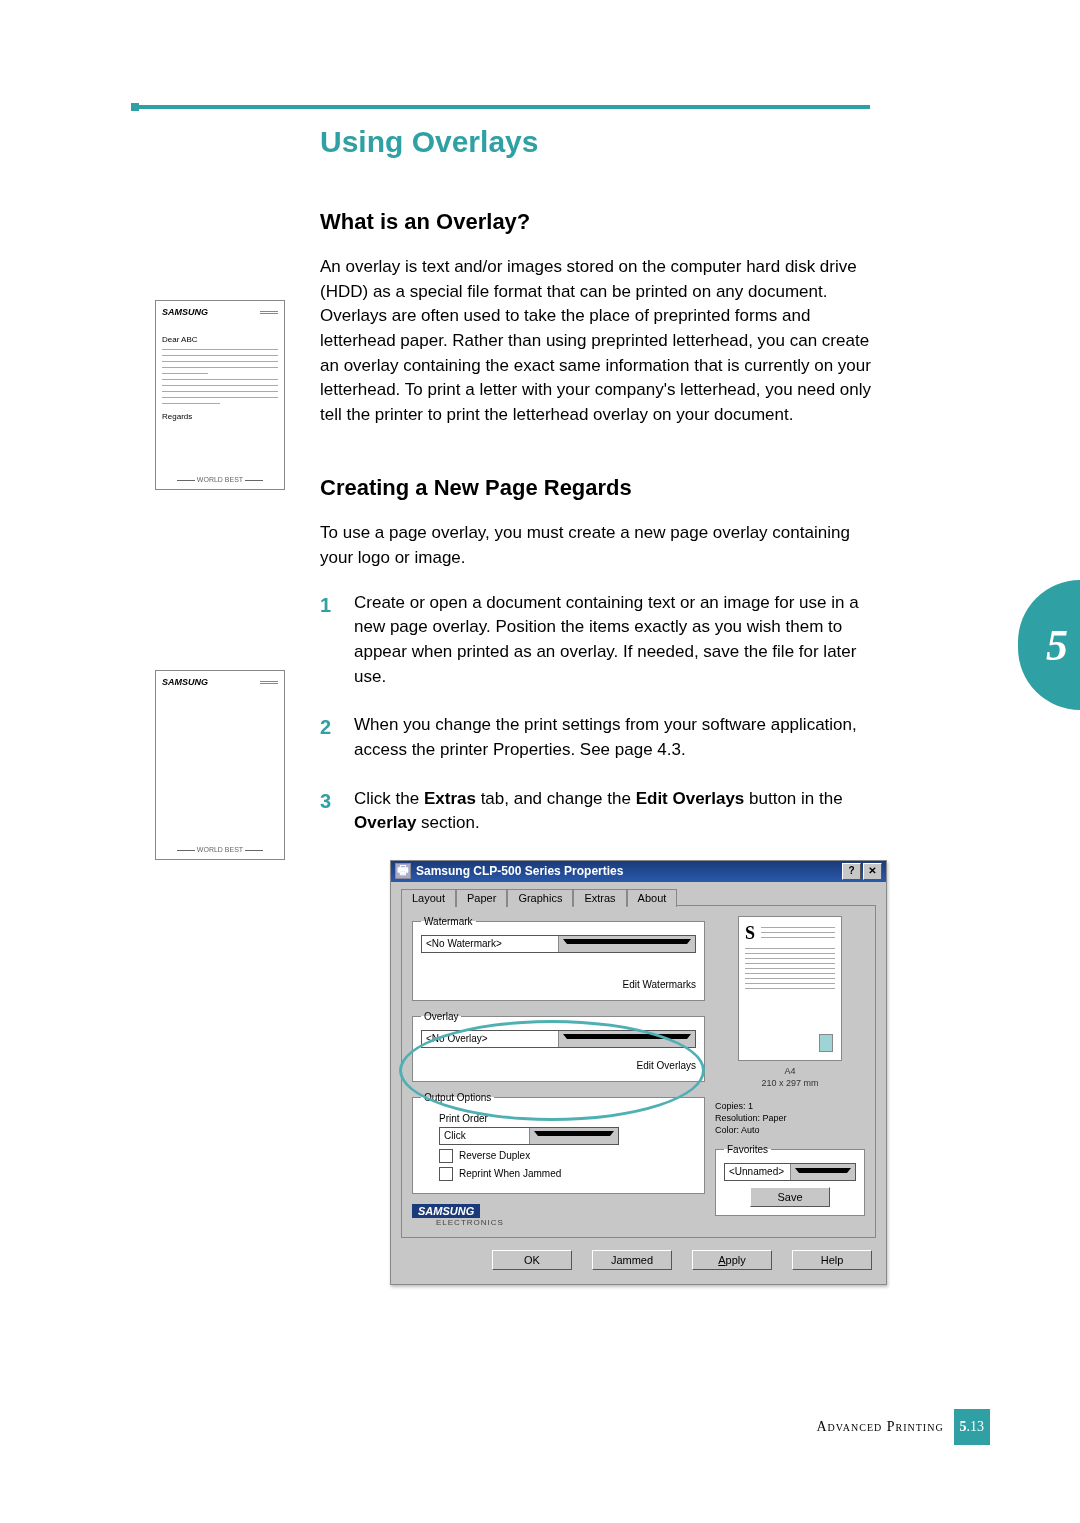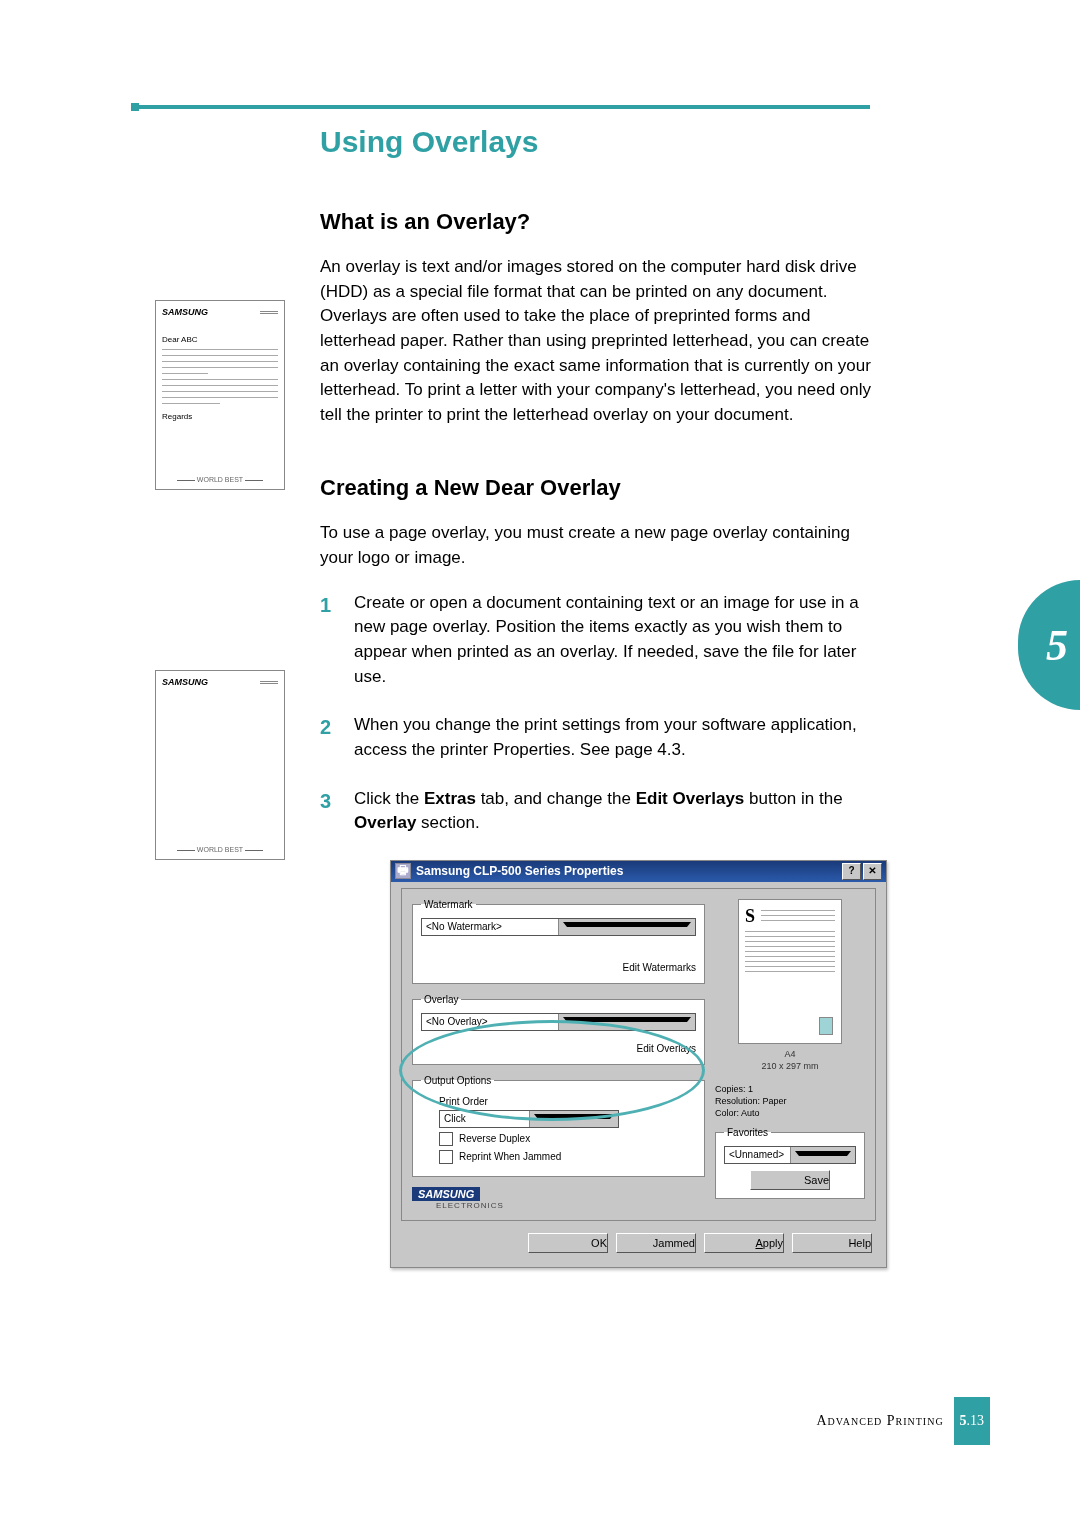--- a/index.html
+++ b/index.html
@@ -7,21 +7,21 @@
 .top-rule { position:absolute; top:105px; left:133px; right:210px; height:4px; background:#2fa0a4; }
 .top-rule::before { content:""; position:absolute; left:-2px; top:-2px; width:8px; height:8px; background:#2fa0a4; }
 .main { margin-left:230px; margin-top:65px; max-width:560px; }
 h1 { color:#2fa0a4; font-size:30px; font-weight:bold; margin:0 0 50px 0; font-family:Verdana,sans-serif; }
 h2 { color:#000; font-size:22px; font-weight:bold; margin:0 0 20px 0; font-family:Verdana,sans-serif; }
 p { font-size:17px; line-height:1.45; margin:0 0 20px 0; font-family:Verdana,sans-serif; }
 .chapter-tab { position:absolute; right:0; top:580px; width:62px; height:130px; background:#2fa0a4; border-radius:62px 0 0 62px; }
 .chapter-tab span { position:absolute; right:12px; top:40px; color:#fff; font-style:italic; font-size:44px; font-weight:bold; font-family:Georgia,serif; }
 .footer { position:absolute; left:0; right:90px; bottom:78px; text-align:right; font-size:14px; }
 .footer .sec { font-variant:small-caps; letter-spacing:1px; font-family:Liberation Serif, serif; }
-.footer .pagebox { display:inline-block; background:#2fa0a4; color:#fff; padding:16px 6px; margin-left:6px; font-family:Georgia,serif; }
+.footer .pagebox { display:inline-block; background:#2fa0a4; color:#fff; padding:10px 6px; margin-left:6px; font-family:Georgia,serif; }
 .footer .pagebox .white { color:#fff; }
 .steps { margin:0; padding:0; list-style:none; }
 .steps li { display:flex; gap:14px; font-size:17px; line-height:1.45; margin:0 0 24px 0; }
 .steps .num { color:#2fa0a4; font-weight:bold; font-size:20px; flex-shrink:0; width:20px; }
 
 .illus { position:absolute; left:155px; width:130px; border:1px solid #888; background:#fff; font-size:8px; font-family:Arial; padding:6px; box-sizing:border-box; }
 .illus1 { top:300px; height:190px; }
 .illus2 { top:670px; height:190px; }
 .illus .logo { font-style:italic; font-weight:bold; font-size:9px; }
 .illus .body-lines div { border-top:1px solid #aaa; margin:5px 0; }
@@ -49,22 +49,22 @@
 .arrow-down { width:0; height:0; border-left:4px solid transparent; border-right:4px solid transparent; border-top:5px solid #000; }
 .link-btn { float:right; font-size:10px; margin-top:6px; color:#000; padding:2px 0; }
 .highlight-ellipse { position:absolute; border:3px solid #4fb0b3; border-radius:50%; pointer-events:none; }
 .checkbox-row { display:flex; align-items:center; gap:6px; margin:4px 0 4px 18px; font-size:10px; }
 .checkbox-row .cb { width:12px; height:12px; border:1px solid #555; background:#fff; }
 .preview-fig { border:1px solid #888; background:#fff; height:145px; margin:0 auto 5px auto; width:104px; position:relative; padding:6px; box-sizing:border-box; }
 .preview-fig .S { font-weight:bold; font-size:18px; font-family:Georgia,serif; }
 .preview-fig .plines div { border-top:1px solid #aaa; margin:4px 0; }
 .preview-meta { text-align:center; font-size:9px; color:#333; line-height:1.3; }
 .info { font-size:9px; margin-top:12px; line-height:1.3; }
-.btn { background:#c7c7c7; border:1px solid #fff; border-right-color:#555; border-bottom-color:#555; padding:3px 0; width:78px; text-align:right; font-size:11px; }
-.btn-row { display:flex; gap:8px; justify-content:flex-end; margin-top:6px; padding:6px 4px 4px 4px; }
+.btn { background:#c7c7c7; border:1px solid #fff; border-right-color:#555; border-bottom-color:#555; padding:3px 0; width:78px; text-align:center; font-size:11px; }
+.btn-row { display:flex; gap:20px; justify-content:flex-end; margin-top:6px; padding:6px 4px 4px 4px; }
 .brand-logo { font-size:11px; font-style:italic; font-weight:bold; background:#1a3a7a; color:#fff; padding:1px 6px; display:inline-block; }
 .brand-sub { font-size:8px; letter-spacing:1px; color:#444; margin-left:4px;padding-left:20px; }
 .label { font-size:10px; margin:2px 0 3px 18px; }
 </style>
 </head>
 <body>
 
 <div class="page">
   <div class="top-rule"></div>
 
@@ -105,21 +105,21 @@
     <div class="foot-arrow">WORLD BEST</div>
   </div>
 
   <div class="main">
     <h1>Using Overlays</h1>
 
     <h2>What is an Overlay?</h2>
     <p>An overlay is text and/or images stored on the computer hard disk drive (HDD) as a special file format that can be printed on any document. Overlays are often used to take the place of preprinted forms and letterhead paper. Rather than using preprinted letterhead, you can create an overlay containing the exact same information that is currently on your letterhead. To print a letter with your company's letterhead, you need only tell the printer to print the letterhead overlay on your document.</p>
 
     <div style="height:28px"></div>
-    <h2>Creating a New Dear Overlay</h2>
+    <h2>Creating a New Page Regards</h2>
     <p>To use a page overlay, you must create a new page overlay containing your logo or image.</p>
 
     <ol class="steps">
       <li>
         <span class="num">1</span>
         <span>Create or open a document containing text or an image for use in a new page overlay. Position the items exactly as you wish them to appear when printed as an overlay. If needed, save the file for later use.</span>
       </li>
       <li>
         <span class="num">2</span>
         <span>When you change the print settings from your software application, access the printer Properties. See page 4.3.</span>
@@ -135,20 +135,27 @@
     <div class="dialog-wrap">
       <div class="dialog">
         <div class="titlebar">
           <span class="ticon">🖶</span>
           <span>Samsung CLP-500 Series Properties</span>
           <span class="spacer"></span>
           <span class="tb-btn">?</span>
           <span class="tb-btn">✕</span>
         </div>
         <div class="dlg-body">
+          <div class="tabs">
+            <div class="tab">Layout</div>
+            <div class="tab">Paper</div>
+            <div class="tab">Graphics</div>
+            <div class="tab active">Extras</div>
+            <div class="tab">About</div>
+          </div>
           <div class="tab-content">
             <div class="left-col">
               <fieldset>
                 <legend>Watermark</legend>
                 <div class="dropdown">
                   <span>&lt;No Watermark&gt;</span>
                   <span class="arrow-btn">
                       <span class="arrow-down"></span>
                     </span>
                 </div>

